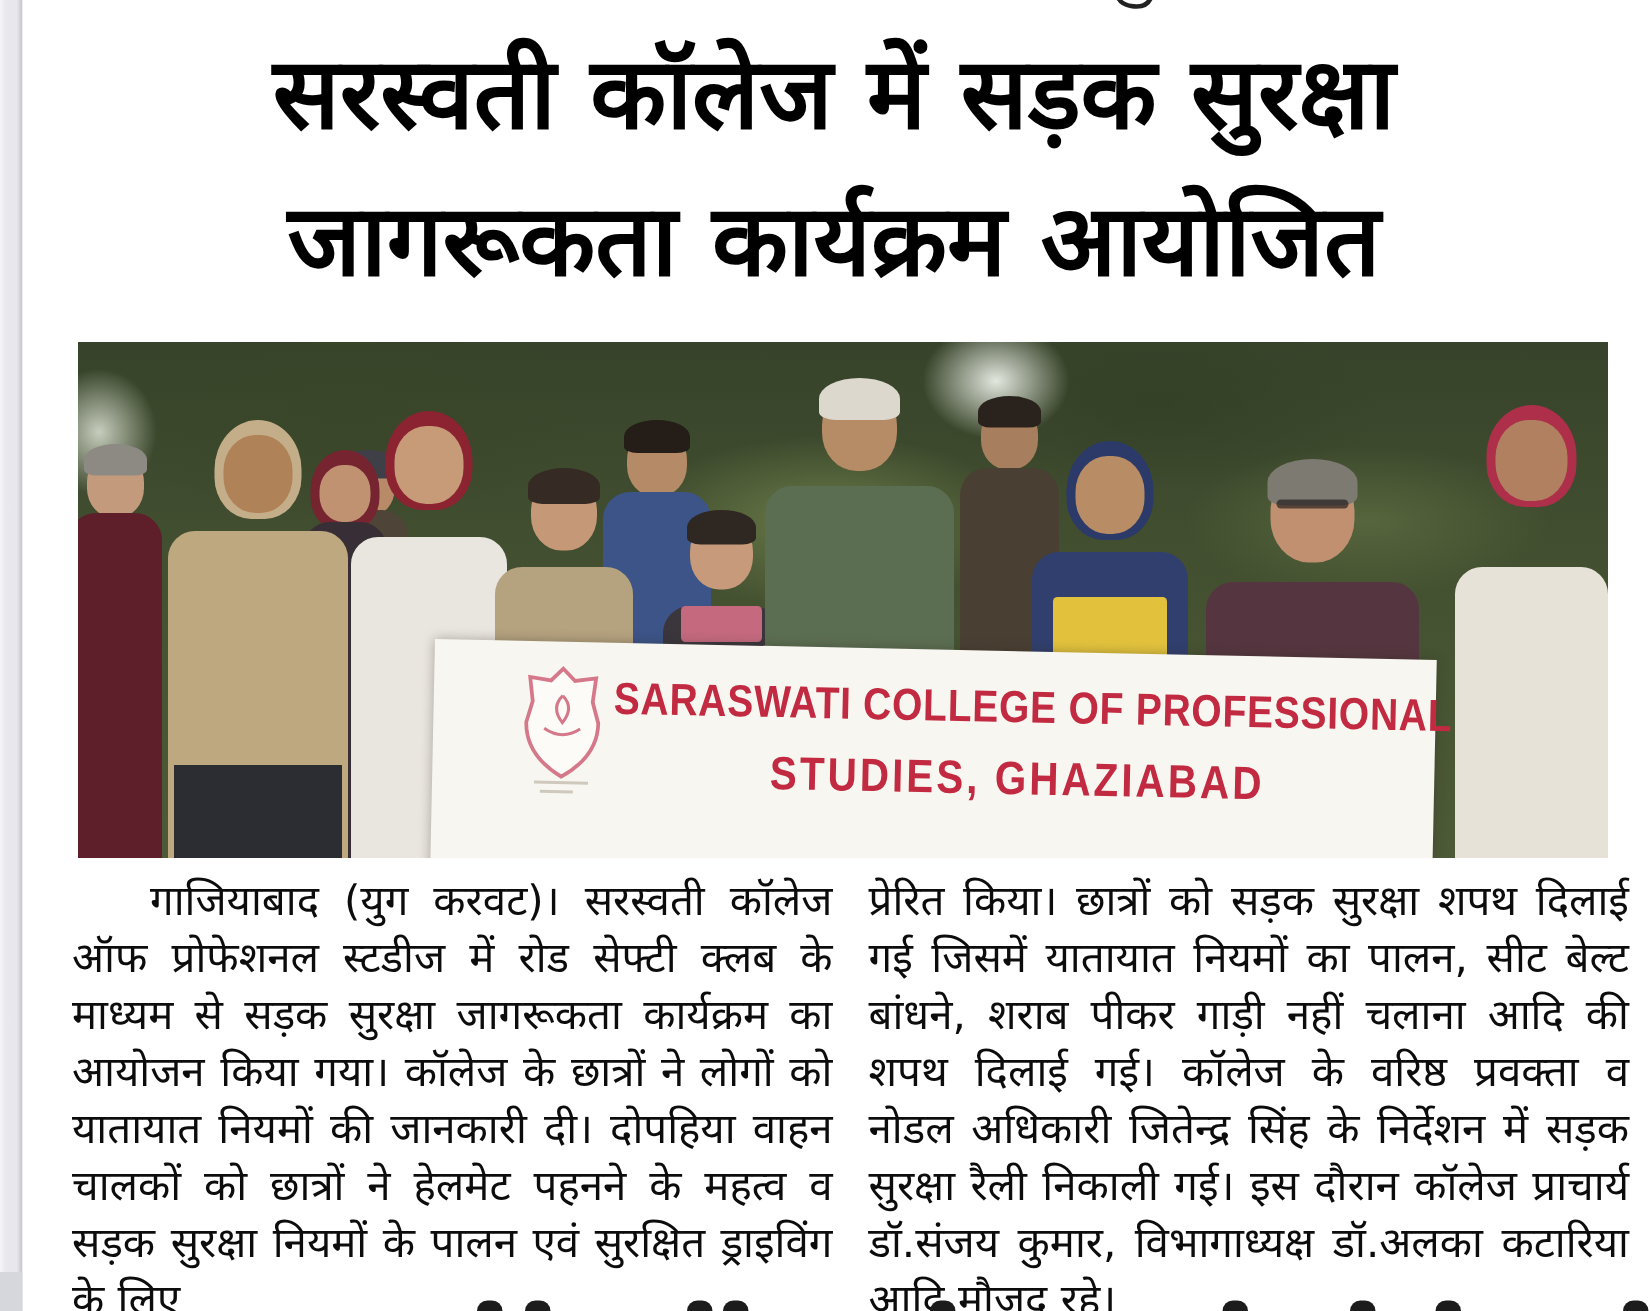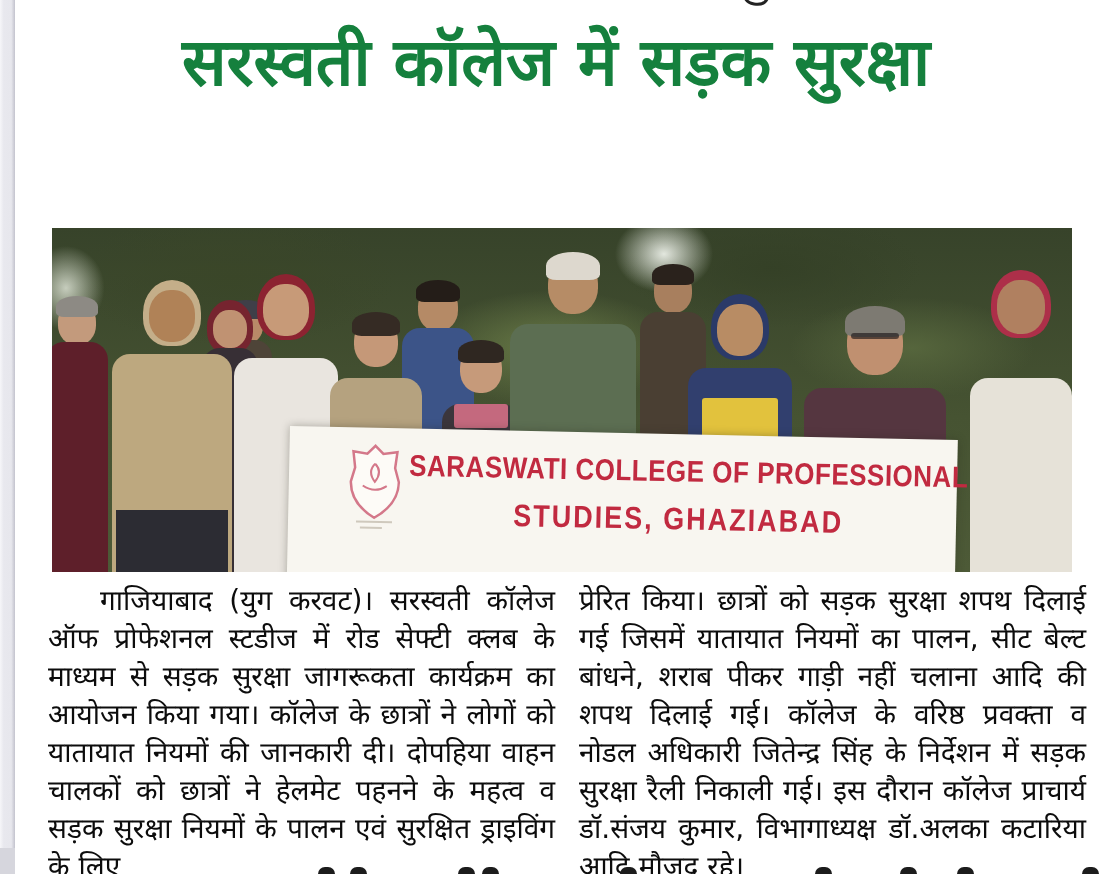--- a/index.html
+++ b/index.html
@@ -14,21 +14,21 @@
     border-right:1px solid #ffffff;
   }
   .left-strip .strip-bottom{
     position:absolute;left:0;bottom:0;width:100%;height:26px;background:#d6d6dd;
   }
   
   .top-fragment{position:absolute;left:744px;top:-4px;width:30px;height:16px;overflow:hidden;}
   
   .headline{
     position:absolute;left:40px;top:14px;width:1032px;
-    text-align:center;color:#15803d;font-weight:bold;
+    text-align:center;color:#000000;font-weight:bold;
     font-size:66px;line-height:98px;letter-spacing:0px;white-space:nowrap;
   }
   
   .photo{
     position:absolute;left:52px;top:228px;width:1020px;height:344px;overflow:hidden;
     background-image:
       radial-gradient(ellipse 70px 55px at 612px 26px, rgba(236,240,232,0.95), rgba(236,240,232,0) 70%),
       radial-gradient(ellipse 55px 60px at 14px 60px, rgba(222,228,214,0.85), rgba(222,228,214,0) 70%),
       radial-gradient(ellipse 180px 80px at 500px 120px, rgba(110,128,74,0.9), rgba(110,128,74,0) 72%),
       radial-gradient(ellipse 170px 70px at 860px 120px, rgba(88,104,62,0.9), rgba(88,104,62,0) 72%),
@@ -76,20 +76,21 @@
 </div>
 
 <div class="top-fragment">
   <svg width="30" height="16" viewBox="0 0 30 16">
     <path d="M2,-6 q-4,12 8,14 q12,2 14,-8" stroke="#222222" stroke-width="3" fill="none"></path>
   </svg>
 </div>
 
 <div class="headline">
   <div>सरस्वती कॉलेज में सड़क सुरक्षा</div>
+  <div>जागरूकता कार्यक्रम आयोजित</div>
 </div>
 
 <div class="photo">
   <div id="people-layer" style="position:absolute;left:0;top:0;width:100%;height:100%;">
       <div class="person" style="left: 168px; top: 0px; width: 52px; height: 344px;">
         <div style="left:9px;top:78px;width:34px;height:38.080000000000005px;border-radius:46%;background:#b98a68;"></div>
         <div style="left:7px;top:72px;width:38px;height:18.700000000000003px;border-radius:50% 50% 20% 20%;background:#3f3f48;"></div>
         <div style="left:0;top:112px;width:52px;height:232px;border-radius:17.333333333333332px 17.333333333333332px 0 0;background:#4e4438;"></div>
       </div>
       <div class="person" style="left: 350px; top: 0px; width: 72px; height: 344px;">

